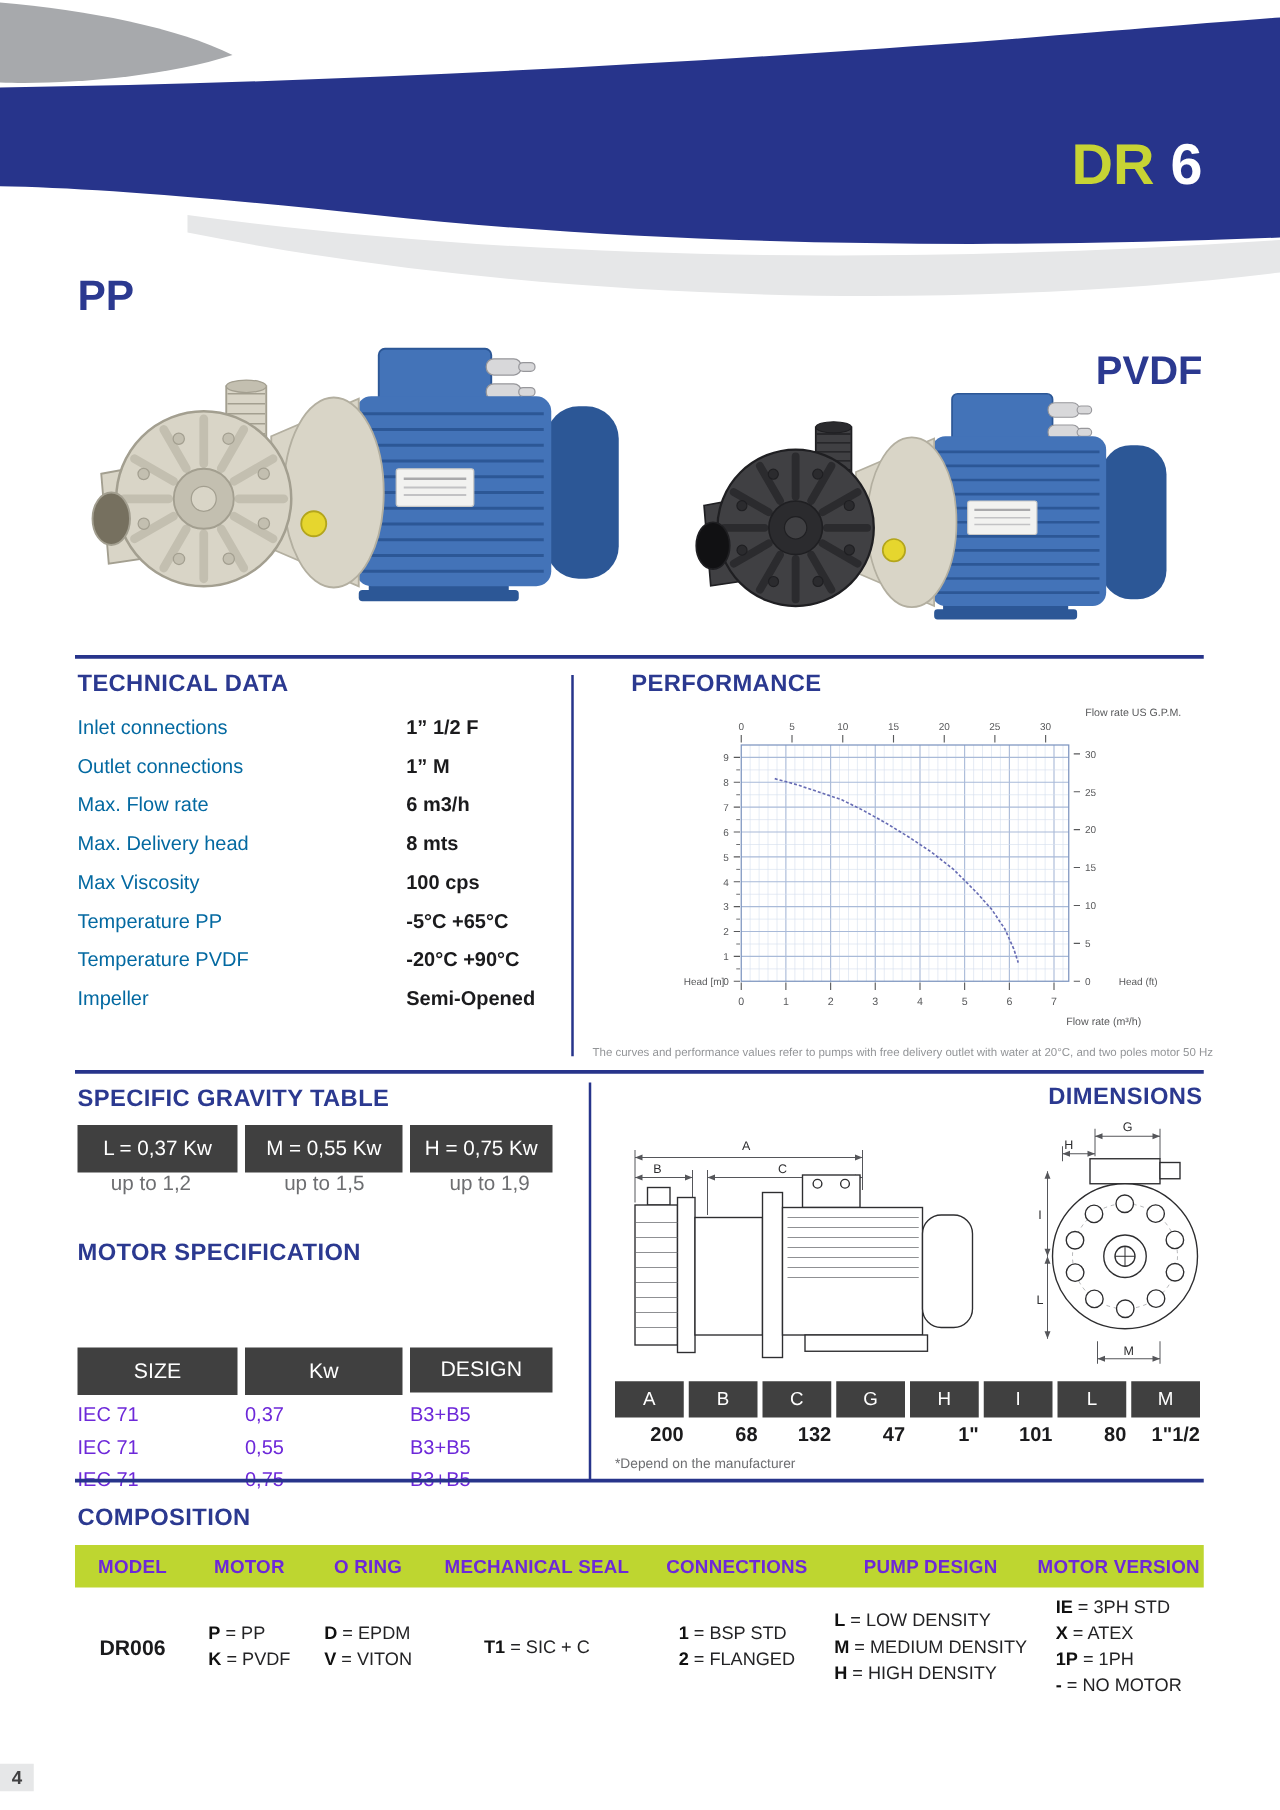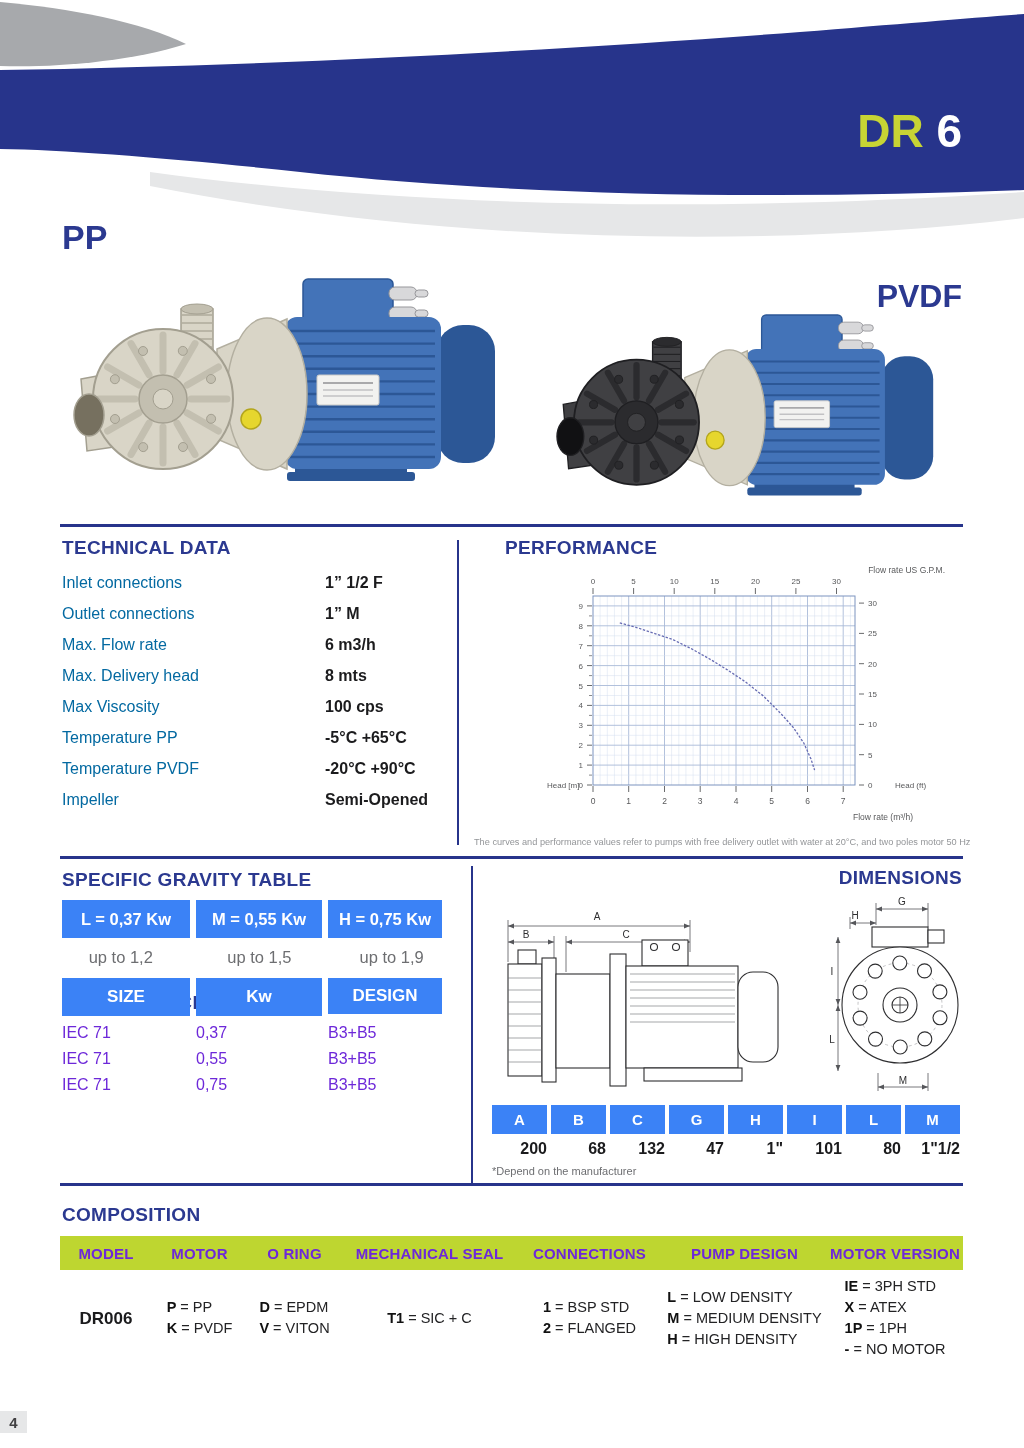--- a/index.html
+++ b/index.html
@@ -6,21 +6,21 @@
   body{margin:0;background:#888;font-family:"Liberation Sans",sans-serif}
   .page{position:relative;width:1024px;height:1448px;background:#fff;margin:0 auto;overflow:hidden;color:#231F20;font-family:"Liberation Sans",sans-serif}
   .abs{position:absolute}
   .sec-title{font-size:19px;font-weight:bold;color:#2B3990;letter-spacing:.3px}
   .hline{position:absolute;height:3px;background:#27348B}
   .vline{position:absolute;width:2px;background:#27348B}
   .tech-row{display:flex;height:31px;align-items:center}
   .tech-label{width:263px;color:#0369a1;font-size:16px}
   .tech-value{font-weight:bold;font-size:16px;color:#1b1b1d}
   .flexrow{display:flex}
-  .blue-cell{background:#3b82f6;color:#fff;font-weight:bold;display:flex;align-items:center;justify-content:center}
+  .blue-cell{background:#404040;color:#fff;font-weight:normal;display:flex;align-items:center;justify-content:center}
   .gv{color:#6D6E71;font-size:16.5px;text-align:center}
   .mcell{color:#6d28d9;font-size:16px;text-align:left}
   .dval{font-weight:bold;font-size:16px;color:#1b1b1d;text-align:right}
   .caption{font-size:9.2px;color:#939598;white-space:nowrap}
   .footnote{font-size:11px;color:#6D6E71}
   .comp-h{display:flex;align-items:center;justify-content:center;color:#6d28d9;font-weight:bold;font-size:15px;text-align:center;letter-spacing:.2px}
   .comp-c{display:flex;align-items:center;justify-content:center;height:88px}
   .comp-block{display:inline-block;text-align:left}
   .comp-line{font-size:14.5px;line-height:21px;color:#232325}
   .comp-line b{color:#111}
@@ -364,28 +364,28 @@
   <div class="abs caption" style="left:474px;top:837px;width:494px">The curves and performance values refer to pumps with free delivery outlet with water at 20°C, and two poles motor 50 Hz</div>
 
   <div class="hline" style="left:60px;top:856px;width:903px"></div>
   <div class="abs sec-title" style="left:62px;top:869px">SPECIFIC GRAVITY TABLE</div>
   <div id="gravity" class="abs" style="left:62px;top:900px;width:382px">
       <div class="flexrow" style="gap:6px">
         <div class="blue-cell" style="width:128px;height:38px;font-size:16.5px">L = 0,37 Kw</div>
         <div class="blue-cell" style="width:126px;height:38px;font-size:16.5px">M = 0,55 Kw</div>
         <div class="blue-cell" style="width:114px;height:38px;font-size:16.5px">H = 0,75 Kw</div>
       </div>
-      <div class="flexrow" style="gap:22px;margin-top:10px">
+      <div class="flexrow" style="gap:22px;">
         <div class="gv" style="width:128px">up to 1,2</div>
         <div class="gv" style="width:126px">up to 1,5</div>
         <div class="gv" style="width:114px">up to 1,9</div>
       </div>
     </div>
   <div class="abs sec-title" style="left:62px;top:992px">MOTOR SPECIFICATION</div>
-  <div id="motor" class="abs" style="left:62px;top:978px;width:382px">
+  <div id="motor" class="abs" style="left:62px;top:1078px;width:382px">
       <div class="flexrow" style="gap:6px">
         <div class="blue-cell" style="width:128px;height:38px;font-size:17px">SIZE</div>
         <div class="blue-cell" style="width:126px;height:38px;font-size:17px">Kw</div>
         <div class="blue-cell" style="width:114px;height:36px;font-size:17px">DESIGN</div>
       </div>
       <div class="flexrow" style="gap:6px;margin-top:8px">
         <div class="mcell" style="width:128px">IEC 71</div>
         <div class="mcell" style="width:126px">0,37</div>
         <div class="mcell" style="width:114px">B3+B5</div>
       </div>

